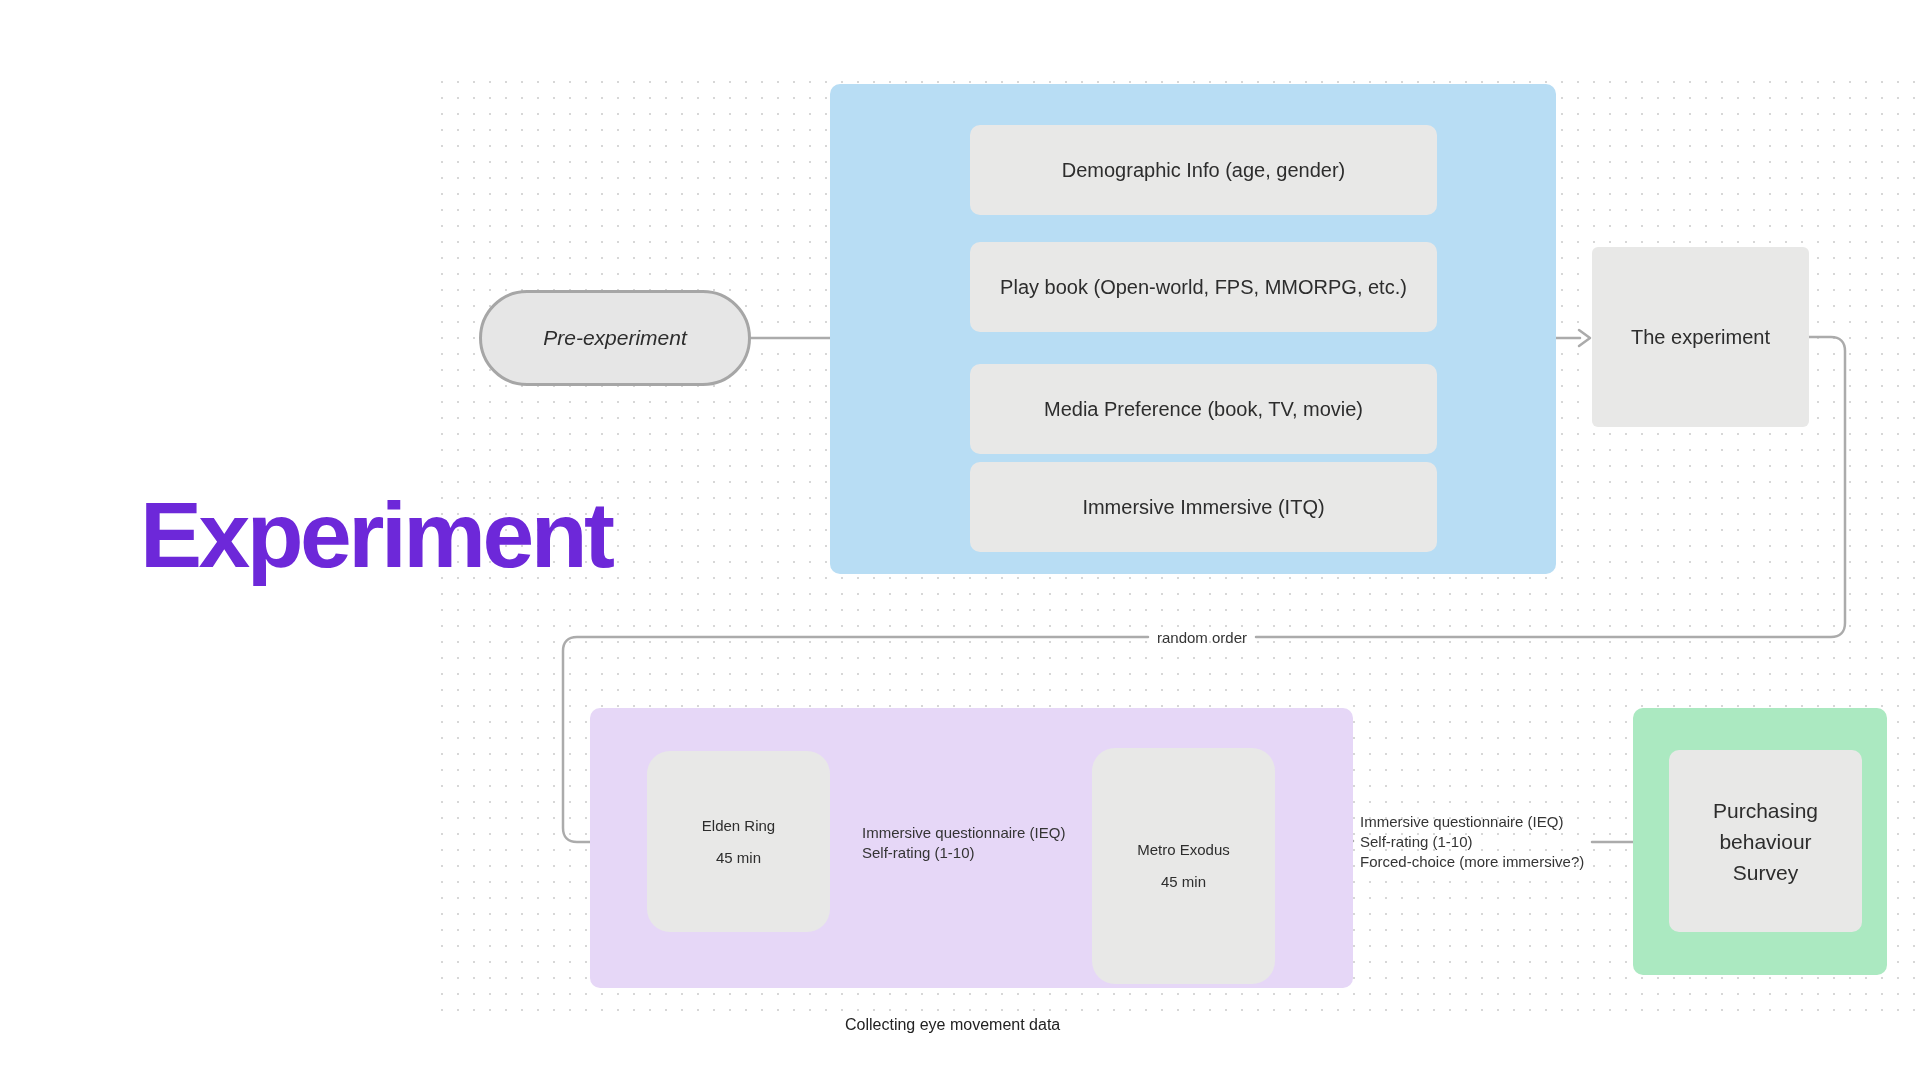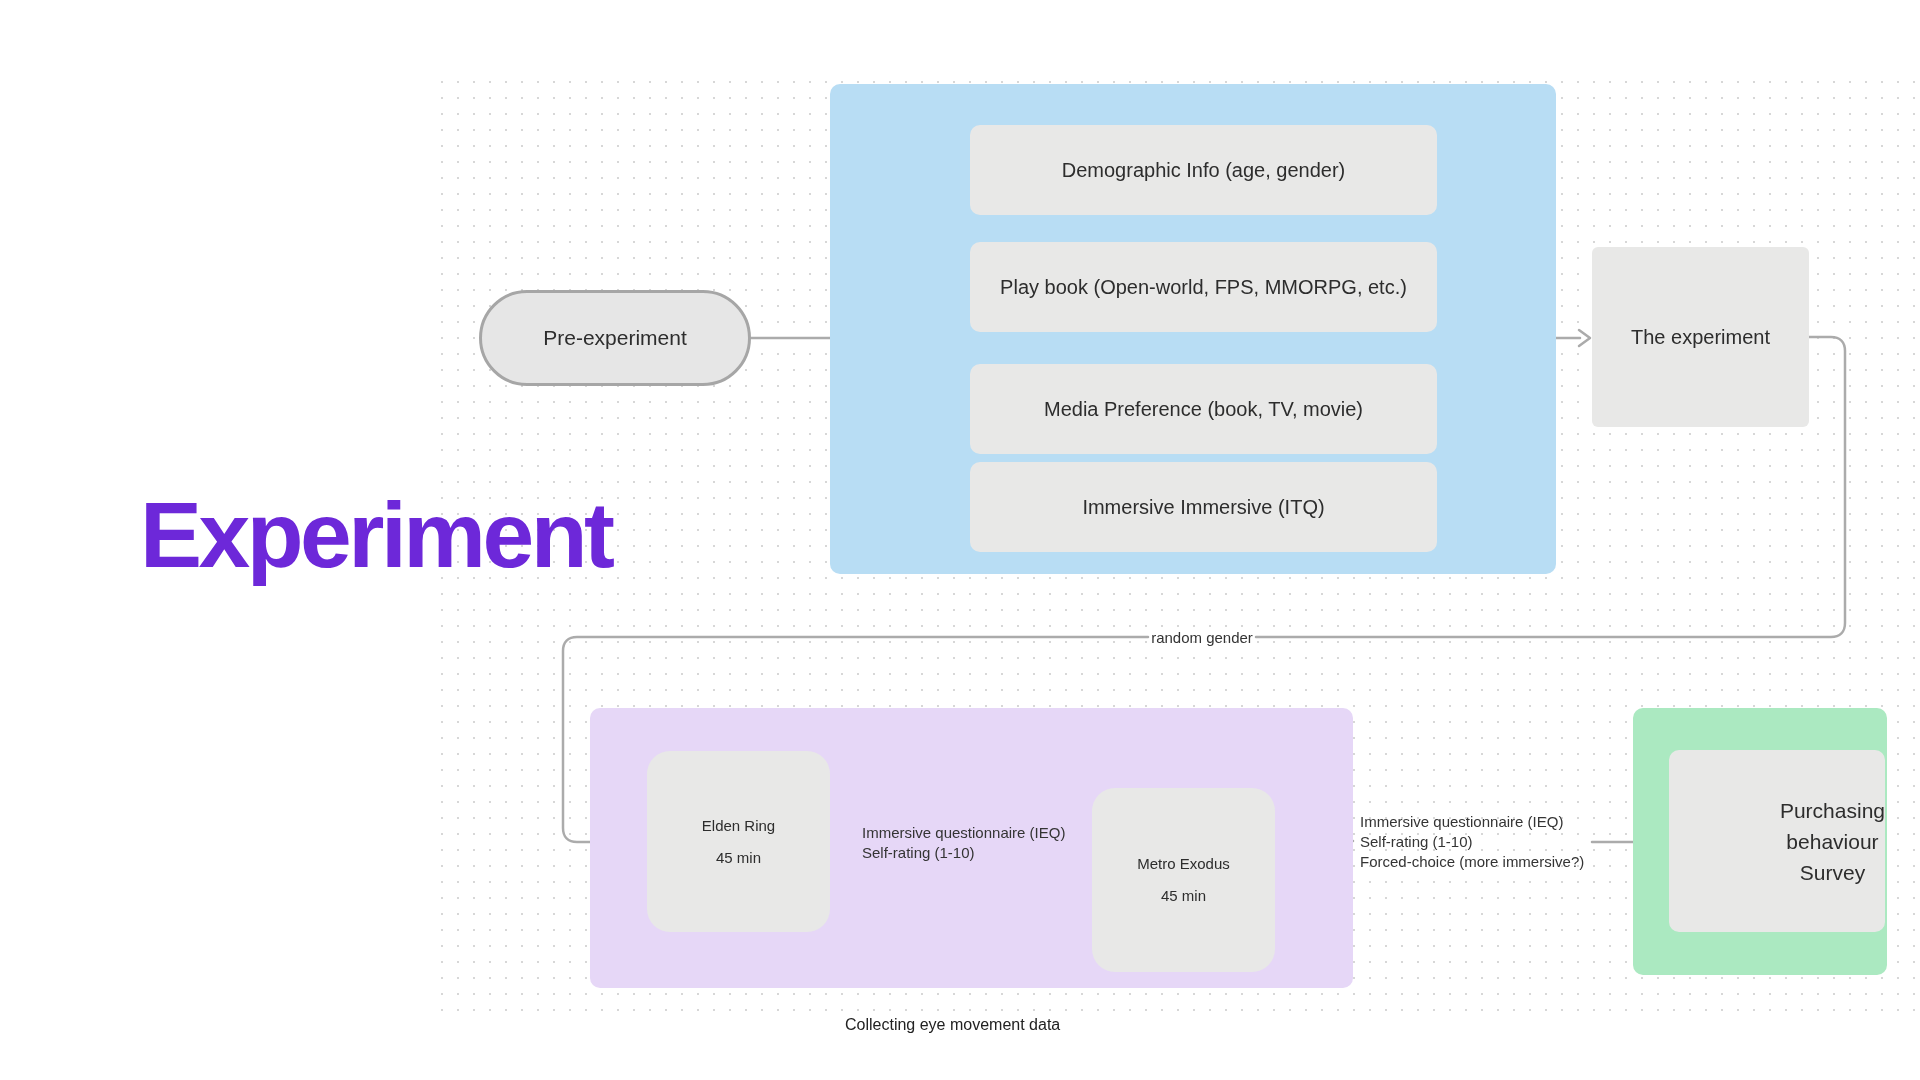--- a/index.html
+++ b/index.html
@@ -42,32 +42,32 @@
     color: #2d2d2d;
   }
   .survey-item { left: 970px; width: 467px; height: 90px; font-size: 20px; }
 
   #node-pre-experiment {
     left: 479px; top: 290px; width: 272px; height: 96px;
     background: #e6e6e6;
     border: 3px solid #a6a6a6;
     border-radius: 48px;
     display: flex; align-items: center; justify-content: center;
-    font-size: 21px; color: #2d2d2d;
+    font-size: 21px; color: #2d2d2d; font-style: italic;
   }
   #node-the-experiment {
     left: 1592px; top: 247px; width: 217px; height: 180px;
     border-radius: 6px; font-size: 20px;
   }
   .game-node { font-size: 15px; line-height: 32px; border-radius: 23px; }
   #node-elden { left: 647px;  top: 751px; width: 183px; height: 181px; }
-  #node-metro { left: 1092px; top: 748px; width: 183px; height: 184px; margin-top: 40px; }
+  #node-metro { left: 1092px; top: 748px; width: 183px; height: 236px; }
   #node-purchasing {
-    left: 1669px; top: 750px; width: 216px; height: 182px;
-    font-size: 21px; line-height: 31px; justify-content: flex-end;
+    left: 1669px; top: 750px; width: 193px; height: 182px;
+    font-size: 21px; line-height: 31px;
   }
 
   
   #connector-layer { left: 0; top: 0; width: 1920px; height: 1080px; pointer-events: none; }
   #connector-layer path {
     stroke: #ababab; stroke-width: 2.5; fill: none;
     stroke-linecap: round; stroke-linejoin: round;
   }
 
   
@@ -186,21 +186,21 @@
 </div>
 
 <div class="abs node" id="node-purchasing">
   <div>
     <div>Purchasing</div>
     <div>behaviour</div>
     <div>Survey</div>
   </div>
 </div>
 
-<div class="abs" id="label-random-order">random gender</div>
+<div class="abs" id="label-random-order">random order</div>
 
 <div class="abs edge-label" id="label-after-elden">
   <div>Immersive questionnaire (IEQ)</div>
   <div>Self-rating (1-10)</div>
 </div>
 
 <div class="abs edge-label" id="label-after-metro">
   <div>Immersive questionnaire (IEQ)</div>
   <div>Self-rating (1-10)</div>
   <div>Forced-choice (more immersive?)</div>

